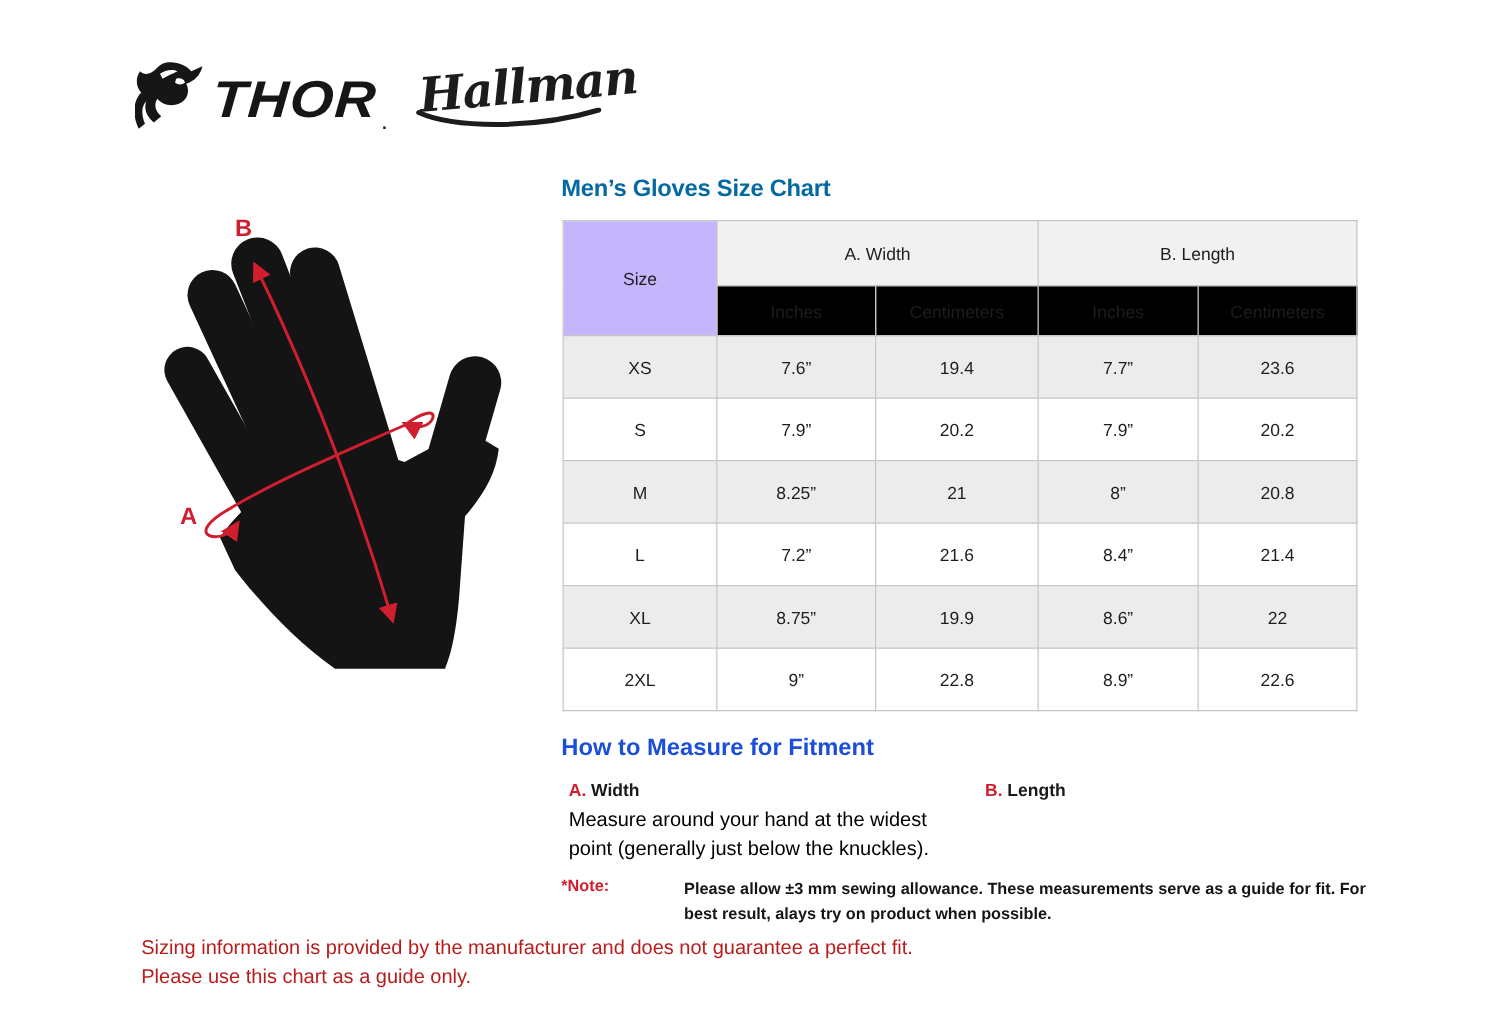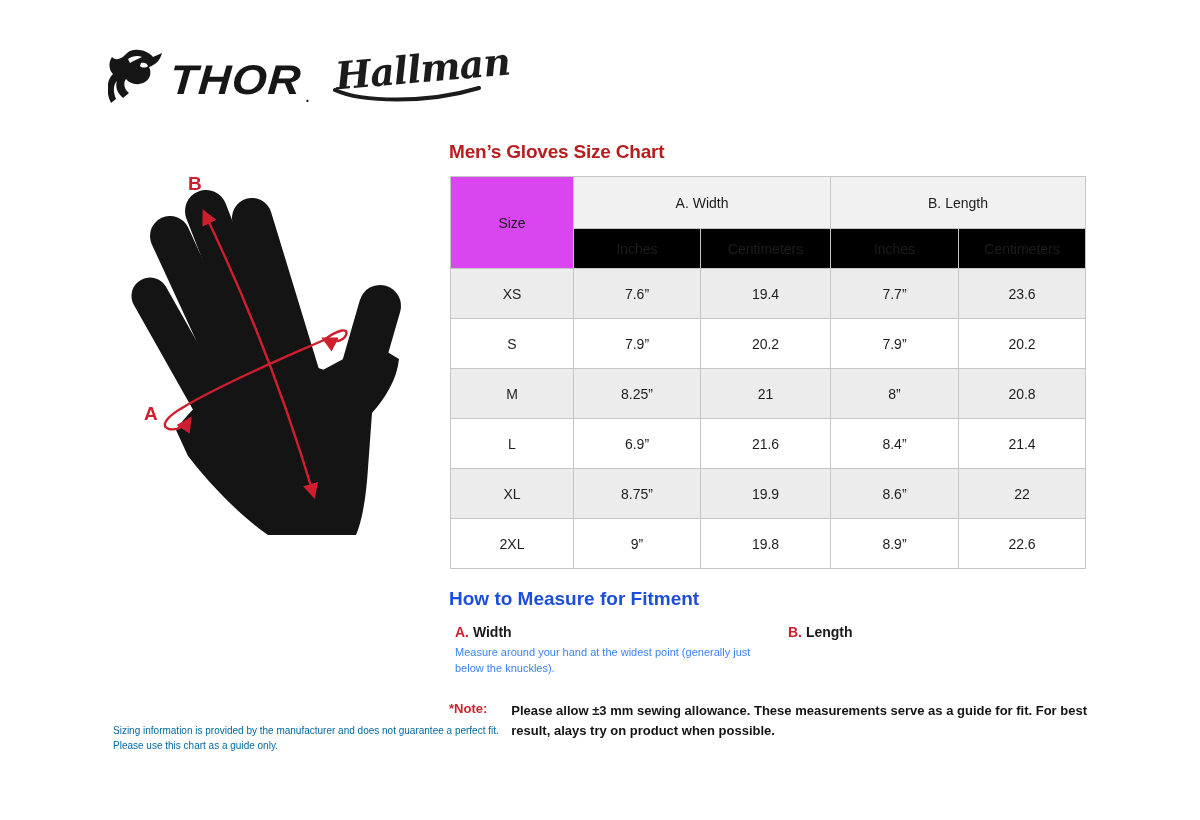--- a/index.html
+++ b/index.html
@@ -38,62 +38,62 @@
 
   
   .hand-figure { position: absolute; left: 118px; top: 168px; width: 322px; height: 400px; }
   .diagram-label {
     position: absolute; font-weight: bold; font-size: 19px; line-height: 1;
   }
 
   
   .chart-title {
     position: absolute; left: 449px; top: 141px;
-    font-size: 19px; font-weight: bold; color: #b91c1c; letter-spacing: -0.2px;
+    font-size: 19px; font-weight: bold; color: #0369a1; letter-spacing: -0.2px;
   }
   .size-table-wrap { position: absolute; left: 450px; top: 176px; }
   table.size-table {
     border-collapse: collapse; table-layout: fixed; width: 635px;
     border: 1px solid #a3a3a3;
   }
   table.size-table th, table.size-table td {
     border: 1px solid #c6c6c6; text-align: center; vertical-align: middle;
     font-size: 14px; color: #1d1d1d; font-weight: normal;
   }
   th.group-hdr { background: #f1f1f1; font-weight: bold; font-size: 14.5px; height: 52px; }
-  th.size-hdr { background: #d946ef; font-weight: bold; font-size: 14.5px; }
+  th.size-hdr { background: #c4b5fd; font-weight: bold; font-size: 14.5px; }
   th.sub-hdr { background: #000000; color: #ffffff; font-weight: bold; font-size: 12px; height: 40px; }
   td.size-cell { font-weight: bold; }
   tr.data-row { height: 50px; }
   tr.shaded { background: #ececec; padding-left: 40px; }
   tr.plain { background: #ffffff; }
 
   
   .measure-title {
     position: absolute; left: 449px; top: 588px;
     font-size: 19px; font-weight: bold; color: #1d4ed8;
   }
   .measure-col { position: absolute; top: 624px; }
   .measure-col.col-a { left: 455px; width: 312px; }
   .measure-col.col-b { left: 788px; width: 300px; }
   .measure-head { font-size: 14px; font-weight: bold; color: #1a1a1a; margin-bottom: 5px; }
   .red { color: #cf1f2e; }
-  .measure-desc { font-size: 11px; color: #3b82f6; line-height: 1.45; }
+  .measure-desc { font-size: 16px; color: #000000; line-height: 1.45; }
 
   .note-row {
     position: absolute; left: 449px; top: 701px; width: 645px;
     display: flex; gap: 24px;
   }
   .note-label { font-size: 13px; font-weight: bold; color: #cf1f2e; white-space: nowrap; }
-  .note-text { font-size: 13px; font-weight: bold; color: #141414; line-height: 1.55; }
+  .note-text { font-size: 13px; font-weight: bold; color: #141414; line-height: 1.55; margin-left: 36px; }
 
   
   .footer-note {
-    position: absolute; left: 113px; top: 724px;
-    font-size: 10px; color: #0369a1; line-height: 1.45;
+    position: absolute; left: 113px; top: 747px;
+    font-size: 16px; color: #b91c1c; line-height: 1.45;
   }
 </style>
 </head>
 <body>
 
 <div class="page">
 
   <div class="logo-row">
     <div class="thor-logo">
       <span>
@@ -195,36 +195,36 @@
         </tr>
         <tr class="data-row shaded">
           <td class="size-cell">M</td>
           <td>8.25”</td>
           <td>21</td>
           <td>8”</td>
           <td>20.8</td>
         </tr>
         <tr class="data-row plain">
           <td class="size-cell">L</td>
-          <td>6.9”</td>
+          <td>7.2”</td>
           <td>21.6</td>
           <td>8.4”</td>
           <td>21.4</td>
         </tr>
         <tr class="data-row shaded">
           <td class="size-cell">XL</td>
           <td>8.75”</td>
           <td>19.9</td>
           <td>8.6”</td>
           <td>22</td>
         </tr>
         <tr class="data-row plain">
           <td class="size-cell">2XL</td>
           <td>9”</td>
-          <td>19.8</td>
+          <td>22.8</td>
           <td>8.9”</td>
           <td>22.6</td>
         </tr>
       </tbody>
     </table>
   </div>
 
   <div class="measure-title">How to Measure for Fitment</div>
 
   <div class="measure-col col-a">

